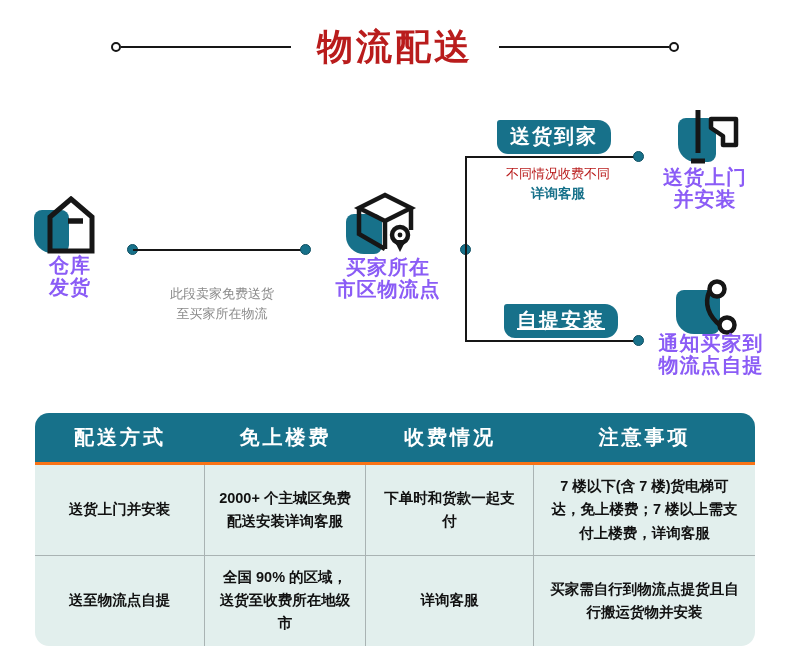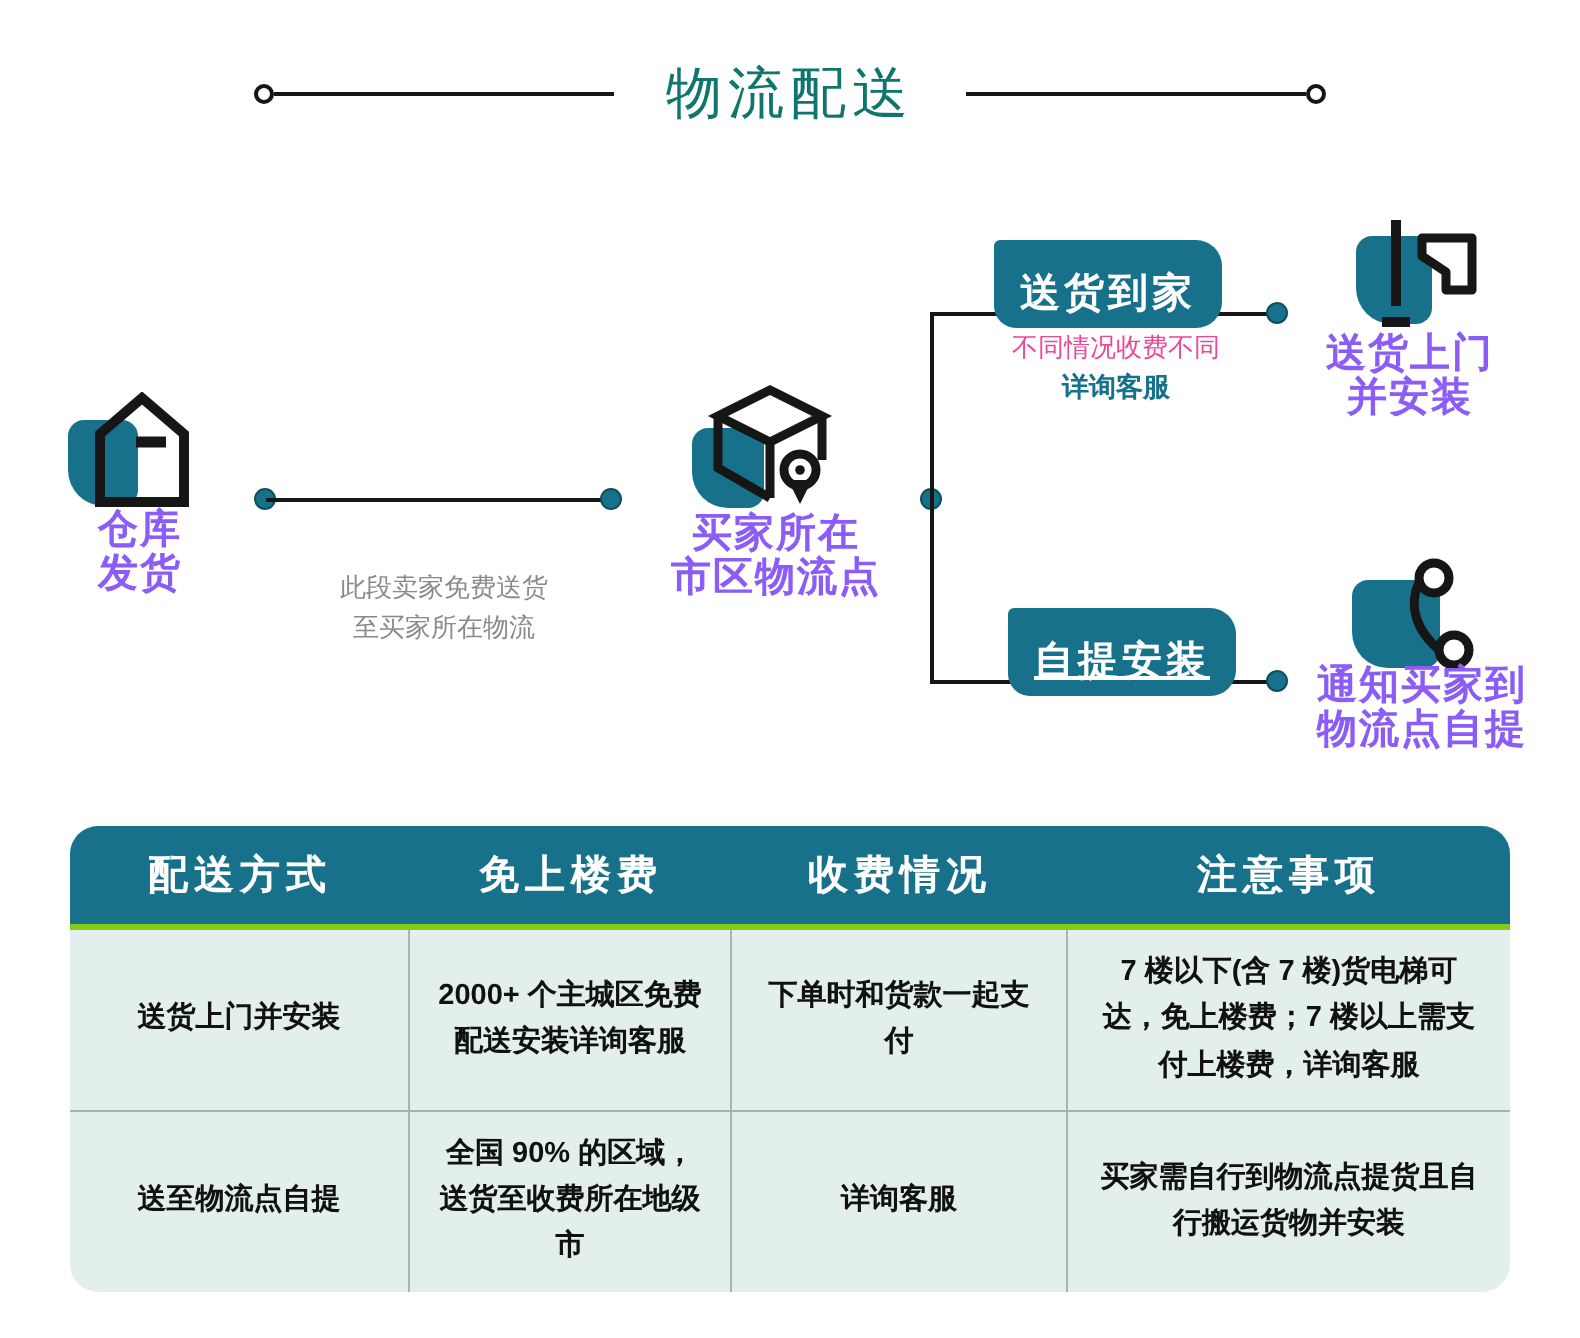--- a/index.html
+++ b/index.html
@@ -14,22 +14,22 @@
   .title-row {
     display: flex; align-items: center; justify-content: center;
     margin-top: 22px; height: 50px;
   }
   .title-line { width: 170px; height: 2px; background: #161616; }
   .title-ring {
     width: 10px; height: 10px; border: 2px solid #161616;
     border-radius: 50%; background: #fff; flex: 0 0 auto;
   }
   .page-title {
-    font-size: 28px; font-weight: 400; letter-spacing: 3px;
-    margin: 0 26px; color: #0f766e;
+    font-size: 36px; font-weight: 700; letter-spacing: 3px;
+    margin: 0 26px; color: #b91c1c;
   }
 
   
   .diagram { position: relative; width: 790px; height: 300px; margin-top: 22px; }
 
   .h-line { position: absolute; height: 2px; background: #161616; }
   .v-line { position: absolute; width: 2px; background: #161616; }
   .dot {
     position: absolute; width: 11px; height: 11px; border-radius: 50%;
     background: #17718a; border: 1px solid #0e4f62;
@@ -50,32 +50,32 @@
 
   .seg-caption {
     position: absolute; text-align: center; color: #8a8a8a;
     font-size: 13px; line-height: 1.55;
   }
   .seg-caption span { display: block; }
 
   .badge {
     position: absolute; background: #17718a; color: #ffffff;
     font-size: 20px; font-weight: 700; letter-spacing: 2px;
-    padding: 13px 13px 4px; border-radius: 3px 13px 13px 11px;
+    padding: 3px 13px 4px; border-radius: 3px 13px 13px 11px;
   }
 
   .branch-note { position: absolute; text-align: center; line-height: 1.45; }
-  .branch-note .n1 { display: block; color: #ec4899; font-size: 13px; }
+  .branch-note .n1 { display: block; color: #b91c1c; font-size: 13px; }
   .branch-note .n2 { display: block; color: #17718a; font-size: 13.5px; font-weight: 700; }
 
   
   .ship-table { width: 720px; margin: 19px auto 0; }
   .t-header {
     display: flex; background: #17718a; height: 52px;
-    border-radius: 14px 14px 0 0; border-bottom: 3px solid #84cc16;
+    border-radius: 14px 14px 0 0; border-bottom: 3px solid #f97316;
     align-items: center;
   }
   .t-header .th {
     color: #ffffff; font-weight: 700; font-size: 20px;
     letter-spacing: 3px; text-align: center;
   }
   .t-body { background: #e2efed; border-radius: 0 0 14px 14px; overflow: hidden; }
   .t-row { display: flex; }
   .t-row + .t-row { border-top: 1px solid #a9b3b3; }
   .t-row .td {

